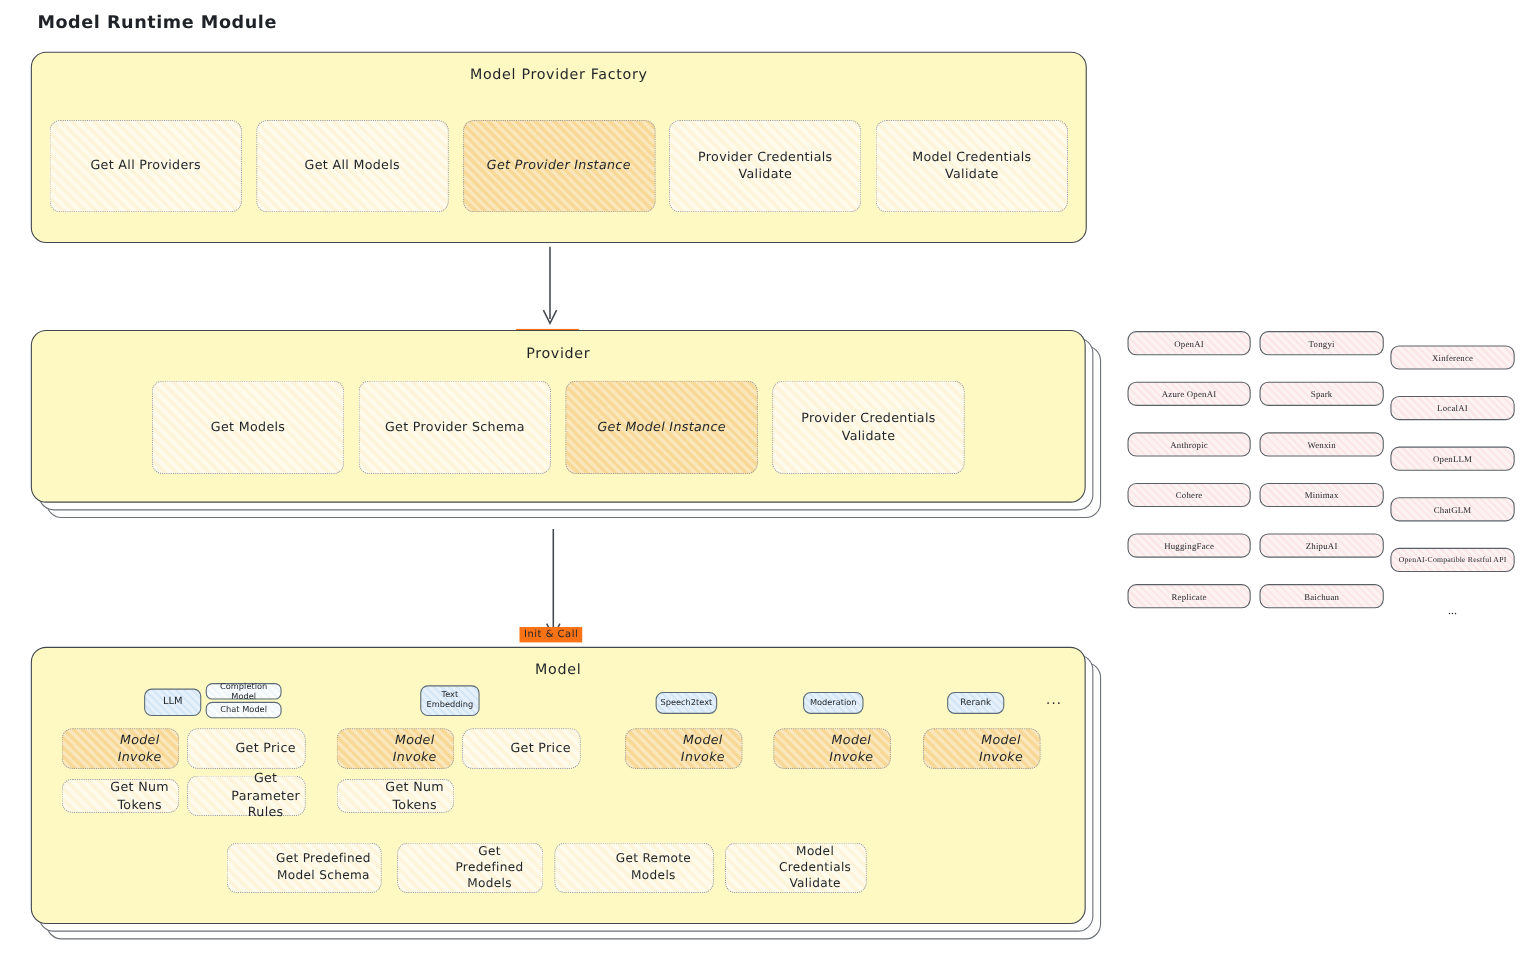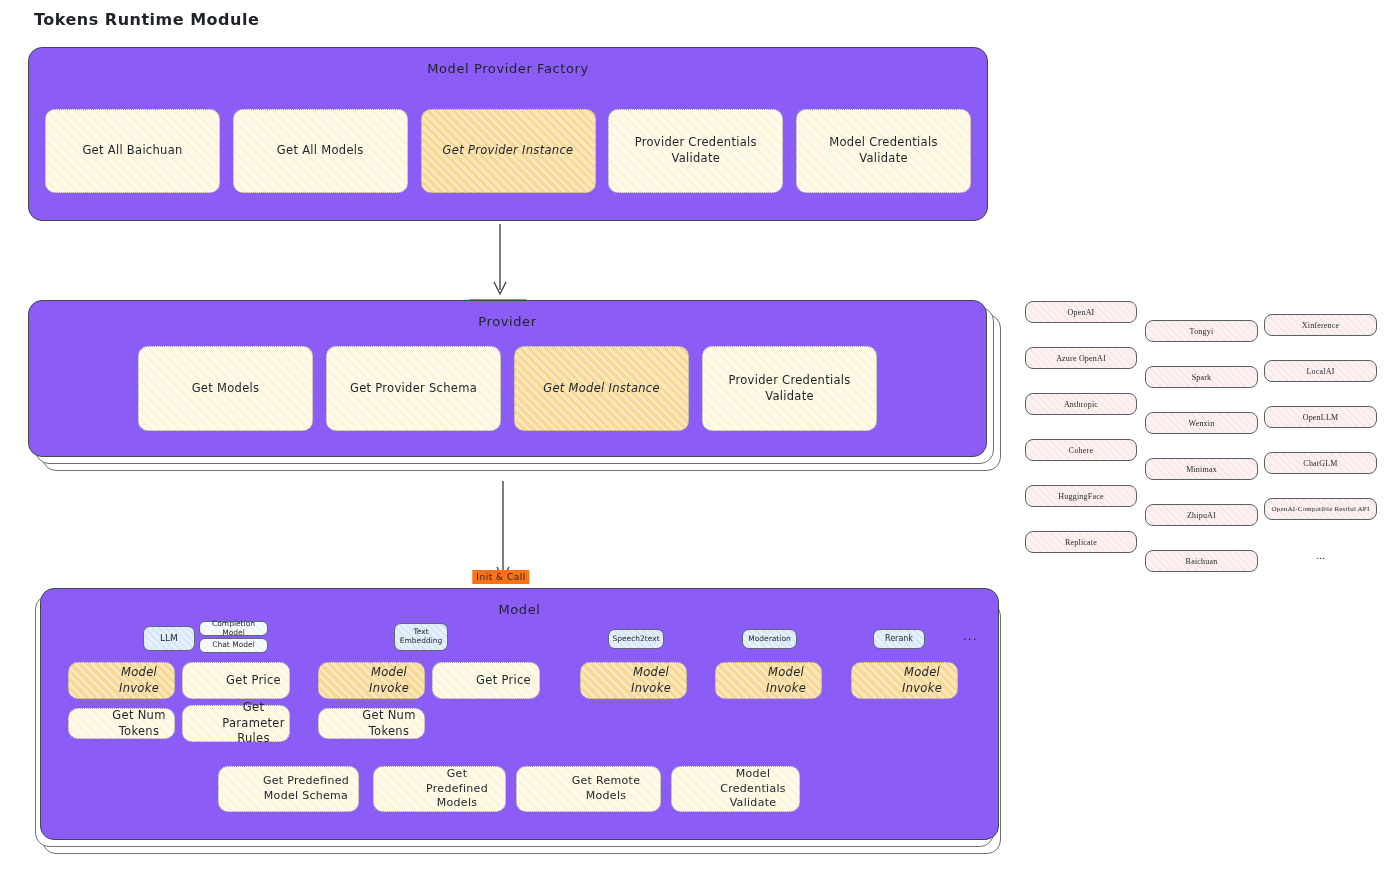--- a/index.html
+++ b/index.html
@@ -6,21 +6,21 @@
   .canvas{
     position:relative;width:1393px;height:880px;overflow:hidden;
     font-family:"DejaVu Sans", sans-serif;color:#1f2328;background:#ffffff;
   }
   .page-title{
     position:absolute;left:34px;top:10px;font-size:16px;font-weight:bold;
     letter-spacing:.5px;
   }
   
   .panel{
-    position:absolute;background:#8b5cf6;border:1.5px solid #43484e;border-radius:14px;
+    position:absolute;background:#fef9c3;border:1.5px solid #43484e;border-radius:14px;
   }
   .stack{
     position:absolute;background:#ffffff;border:1.2px solid #6b7077;border-radius:14px;
   }
   .panel-title{
     position:absolute;left:0;right:0;top:13px;text-align:center;
     font-size:13px;letter-spacing:.6px;
   }
   
   .btn{
@@ -62,26 +62,26 @@
     border-radius:6px;font-size:7.5px;
   }
   .more-dots{position:absolute;font-size:12px;letter-spacing:1px;}
   .abtn{position:absolute;padding-left:41px;}
 </style>
 </head>
 <body>
 
 <div class="canvas">
 
-  <div class="page-title">Tokens Runtime Module</div>
+  <div class="page-title">Model Runtime Module</div>
 
   <div class="panel" style="left:28px;top:47px;width:958px;height:172px;">
     <div class="panel-title">Model Provider Factory</div>
     <div class="row" style="left:16px;right:16px;top:61px;height:84px;justify-content:space-between;">
-      <div class="btn" style="width:175px;">Get All Baichuan</div>
+      <div class="btn" style="width:175px;">Get All Providers</div>
       <div class="btn" style="width:175px;">Get All Models</div>
       <div class="btn hl" style="width:175px;">Get Provider Instance</div>
       <div class="btn" style="width:175px;">Provider Credentials Validate</div>
       <div class="btn" style="width:175px;">Model Credentials Validate</div>
     </div>
   </div>
 
   <svg class="arrow" style="left:489px;top:224px;" width="22" height="74">
     <line x1="11" y1="0" x2="11" y2="66" stroke="#43484e" stroke-width="1.4"></line>
     <path d="M5,58 L11,70 L17,58" fill="none" stroke="#43484e" stroke-width="1.4"></path>
@@ -101,21 +101,21 @@
   </div>
 
   <div class="pcol" style="left:1025px;top:301px;width:112px;">
     <div class="pcell">OpenAI</div>
     <div class="pcell">Azure OpenAI</div>
     <div class="pcell">Anthropic</div>
     <div class="pcell">Cohere</div>
     <div class="pcell">HuggingFace</div>
     <div class="pcell">Replicate</div>
   </div>
-  <div class="pcol" style="left:1145px;top:301px;width:113px;margin-top:19px;">
+  <div class="pcol" style="left:1145px;top:301px;width:113px;">
     <div class="pcell">Tongyi</div>
     <div class="pcell">Spark</div>
     <div class="pcell">Wenxin</div>
     <div class="pcell">Minimax</div>
     <div class="pcell">ZhipuAI</div>
     <div class="pcell">Baichuan</div>
   </div>
   <div class="pcol" style="left:1264px;top:301px;width:113px;margin-top:13px;">
     <div class="pcell">Xinference</div>
     <div class="pcell">LocalAI</div>
@@ -126,21 +126,21 @@
   </div>
 
   <svg class="arrow" style="left:492px;top:481px;" width="22" height="102">
     <line x1="11" y1="0" x2="11" y2="94" stroke="#43484e" stroke-width="1.4"></line>
     <path d="M5,86 L11,98 L17,86" fill="none" stroke="#43484e" stroke-width="1.4"></path>
   </svg>
   <div class="arrow-label" style="left:501px;top:529px;">Init &amp; Call</div>
 
   <div class="stack" style="left:42px;top:602px;width:957px;height:250px;"></div>
   <div class="stack" style="left:35px;top:595px;width:957px;height:250px;"></div>
-  <div class="panel" style="left:28px;top:588px;width:957px;height:250px;margin-left:12px;">
+  <div class="panel" style="left:28px;top:588px;width:957px;height:250px;">
     <div class="panel-title">Model</div>
 
     <div class="tab" style="left:102px;top:37px;width:52px;height:25px;font-size:9px;">LLM</div>
     <div class="tab lite" style="left:158px;top:32px;width:69px;height:15px;">Completion Model</div>
     <div class="tab lite" style="left:158px;top:49px;width:69px;height:15px;">Chat Model</div>
     <div class="tab" style="left:353px;top:34px;width:54px;height:28px;font-size:7.5px;">Text Embedding</div>
     <div class="tab" style="left:567px;top:40px;width:56px;height:20px;font-size:7.5px;">Speech2text</div>
     <div class="tab" style="left:701px;top:40px;width:55px;height:20px;font-size:7.5px;">Moderation</div>
     <div class="tab" style="left:832px;top:40px;width:52px;height:20px;font-size:8px;">Rerank</div>
     <div class="more-dots" style="left:922px;top:40px;">...</div>

